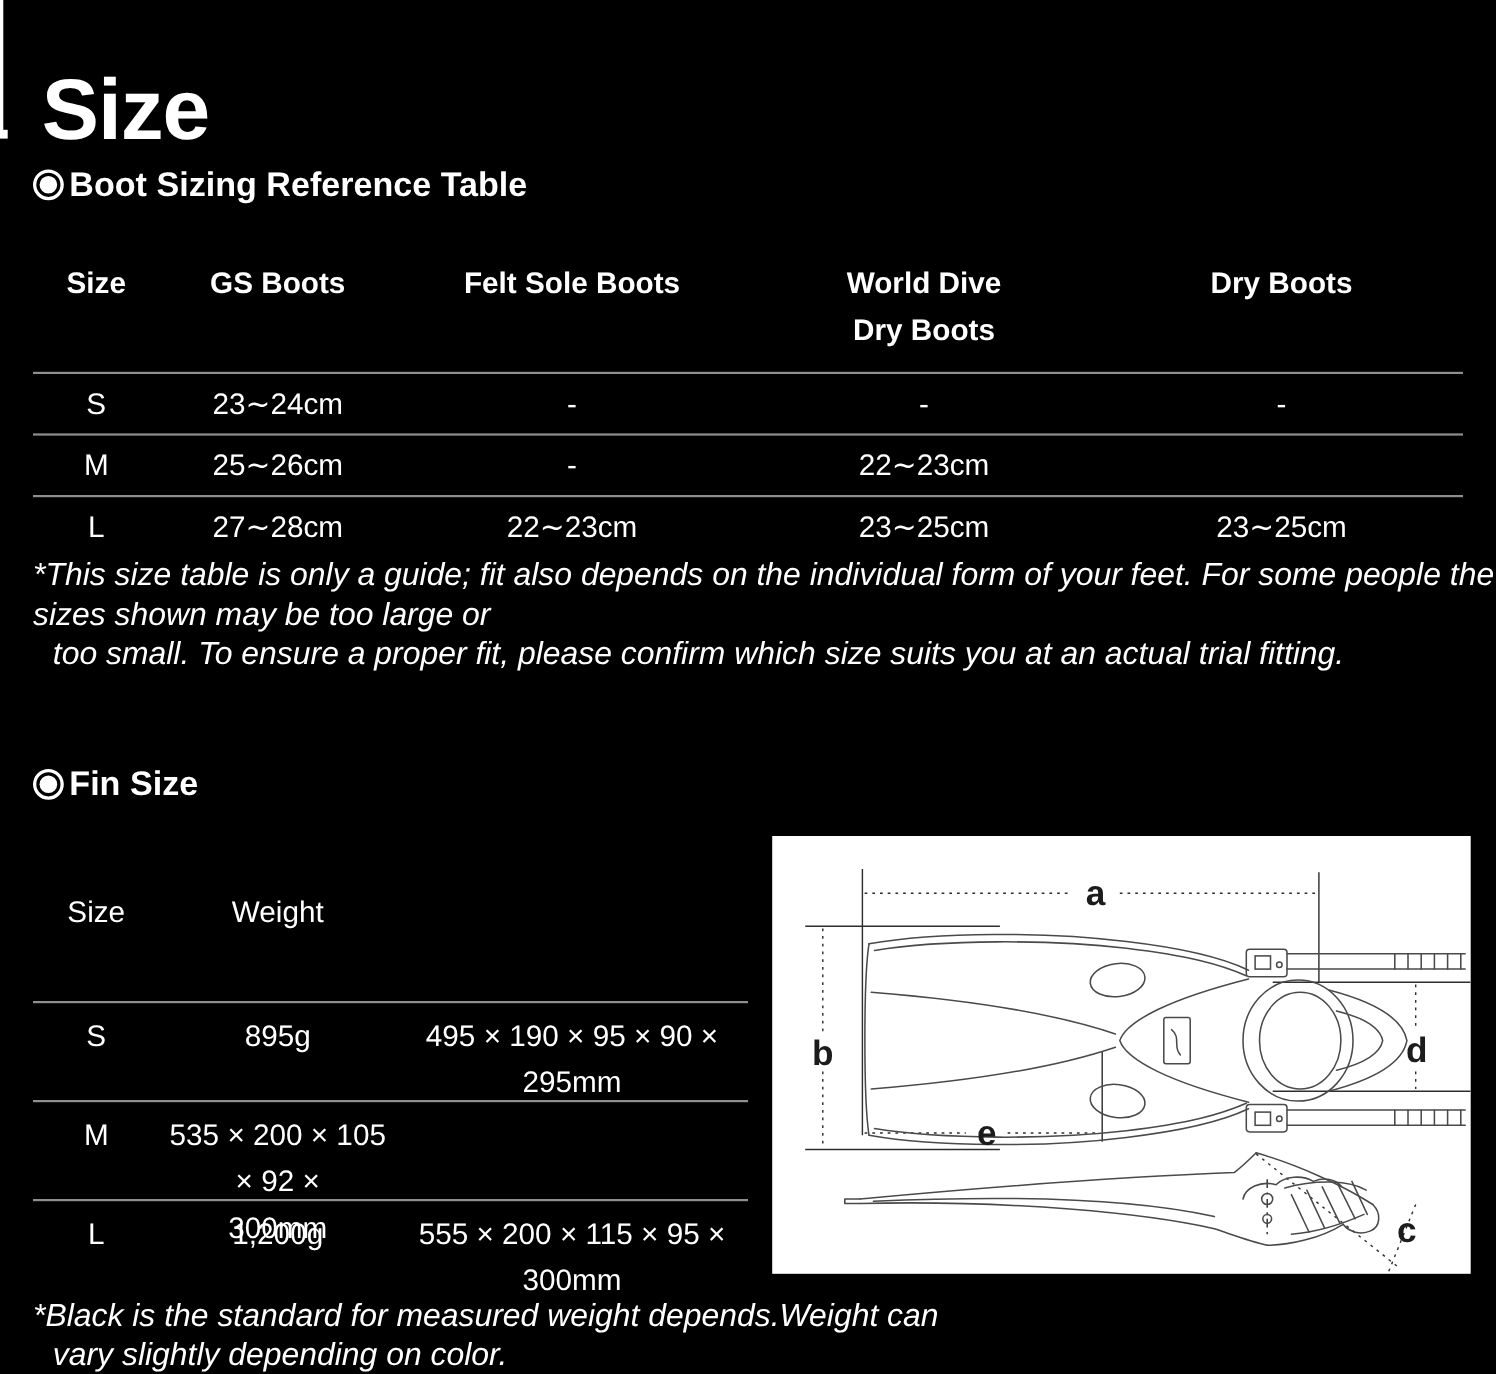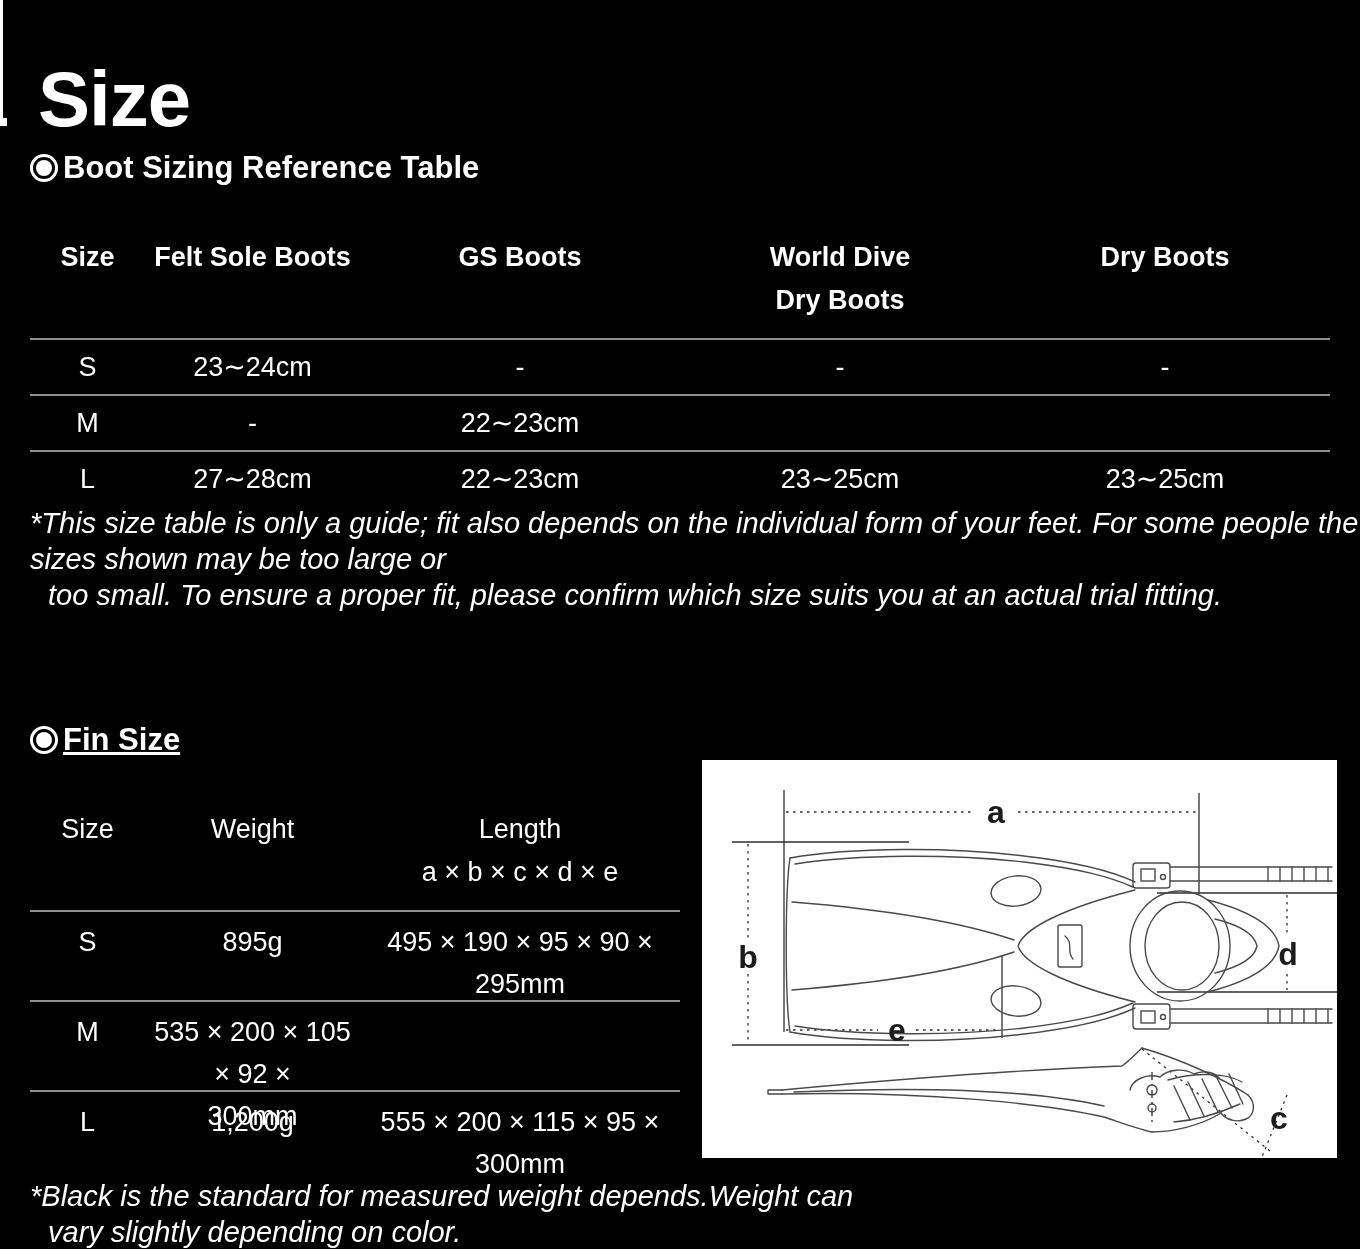--- a/index.html
+++ b/index.html
@@ -9,21 +9,21 @@
   }
   .edge-mark{position:absolute;left:0;top:0;width:3px;height:120px;background:#fff;}
   .edge-mark-nub{position:absolute;left:0;top:118px;width:7px;height:8px;background:#fff;}
   .title{position:absolute;left:38px;top:2px;font-size:78px;font-weight:bold;letter-spacing:-1px;}
   .section-heading{position:absolute;left:30px;display:flex;align-items:center;gap:5px;
     font-size:31px;font-weight:bold;}
   .bullet{width:22px;height:22px;border:3px solid #fff;border-radius:50%;
     display:inline-flex;align-items:center;justify-content:center;flex:0 0 auto;}
   .bullet::after{content:"";width:16px;height:16px;border-radius:50%;background:#fff;}
   .heading-boot{top:150px;text-align:center;}
-  .heading-fin{top:722px;text-decoration:underline;}
+  .heading-fin{top:695px;}
 
   
   .boot-table{position:absolute;left:30px;top:228px;width:1300px;}
   .grid5{display:grid;grid-template-columns:115px 215px 320px 320px 330px;}
   .boot-hdr{height:110px;font-weight:bold;font-size:27px;}
   .hdr-cell{text-align:center;padding-top:8px;}
   .hdr-line{line-height:43px;height:43px;}
   .boot-row{height:54px;border-top:2px solid #8f8f8f;font-size:27px;align-items:center;text-align:center;}
 
   
@@ -58,45 +58,46 @@
     <span>Boot Sizing Reference Table</span>
   </div>
 
   <div class="boot-table">
     <div class="grid5 boot-hdr">
       <div class="hdr-cell">
         <div class="hdr-line">Size</div>
         <div class="hdr-line"></div>
       </div>
       <div class="hdr-cell">
+        <div class="hdr-line">GS Boots</div>
+        <div class="hdr-line"></div>
+      </div>
+      <div class="hdr-cell">
         <div class="hdr-line">Felt Sole Boots</div>
-        <div class="hdr-line"></div>
-      </div>
-      <div class="hdr-cell">
-        <div class="hdr-line">GS Boots</div>
         <div class="hdr-line"></div>
       </div>
       <div class="hdr-cell">
         <div class="hdr-line">World Dive</div>
         <div class="hdr-line">Dry Boots</div>
       </div>
       <div class="hdr-cell">
         <div class="hdr-line">Dry Boots</div>
       </div>
     </div>
 
     <div class="grid5 boot-row">
       <div>S</div>
       <div>23∼24cm</div>
       <div>-</div>
       <div>-</div>
       <div>-</div>
     </div>
     <div class="grid5 boot-row">
       <div>M</div>
+      <div>25∼26cm</div>
       <div>-</div>
       <div>22∼23cm</div>
     </div>
     <div class="grid5 boot-row">
       <div>L</div>
       <div>27∼28cm</div>
       <div>22∼23cm</div>
       <div>23∼25cm</div>
       <div>23∼25cm</div>
     </div>
@@ -112,24 +113,20 @@
     <span>Fin Size</span>
   </div>
 
   <div class="fin-table">
     <div class="grid3 fin-hdr">
       <div class="hdr-cell">
         <div class="hdr-line">Size</div>
       </div>
       <div class="hdr-cell">
         <div class="hdr-line">Weight</div>
-      </div>
-      <div class="hdr-cell">
-        <div class="hdr-line">Length</div>
-        <div class="hdr-line">a × b × c × d × e</div>
       </div>
     </div>
 
     <div class="grid3 fin-row">
       <div class="fin-cell">S</div>
       <div class="fin-cell">895g</div>
       <div class="fin-cell">
         <div>495 × 190 × 95 × 90 ×</div>
         <div>295mm</div>
       </div>

